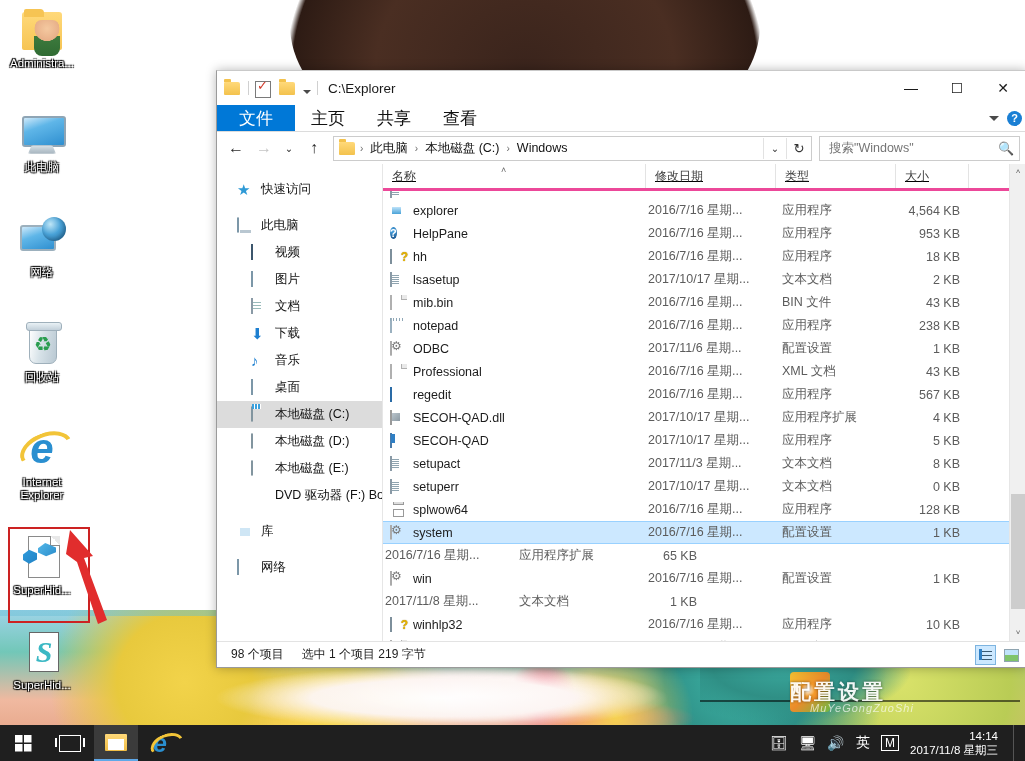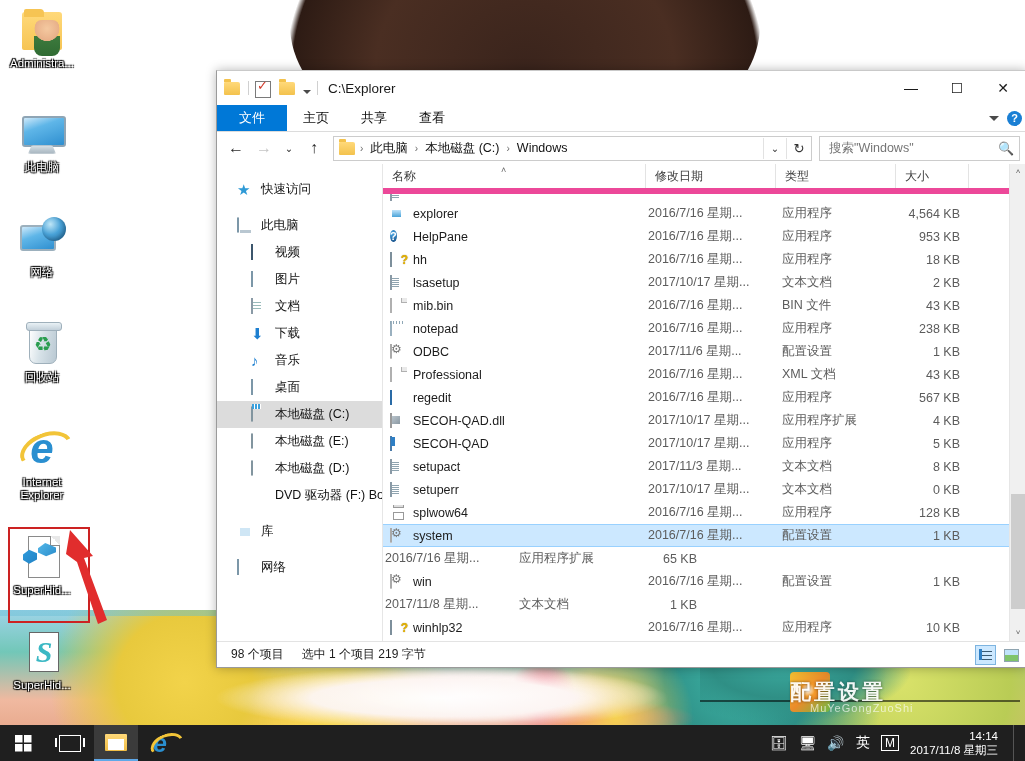--- a/index.html
+++ b/index.html
@@ -78,20 +78,21 @@
     border-radius:50%;
     background: radial-gradient(circle at 40% 40%, #fff 0%, #f59c2d 40%, #e0731f 100%);
   }
   .watermark-line {
     position:absolute; left:700px; top:700px; width:320px; height:2px;
     background: rgba(0,0,0,.55);
   }
   .watermark-sub {
     position:absolute; left:810px; top:702px;
     font-size:11px; color:rgba(255,255,255,.65); letter-spacing:1px;
+    font-style: italic;
   }
 
   
   .desk-icon {
     position: absolute;
     width: 76px;
     text-align: center;
     cursor: default;
   }
   .desk-icon .glyph {
@@ -245,21 +246,21 @@
     width: 46px; height: 34px; display:flex; align-items:center; justify-content:center;
     font-size: 14px; color: #1a1a1a; cursor: default;
   }
 
   .ribbon {
     height: 26px; background: #ffffff; display: flex; align-items: stretch;
     flex: none; position: relative;
   }
   .rtab {
     padding: 0 16px; display:flex; align-items:center;
-    font-size: 13px; color:#111; cursor: default;
+    font-size: 17px; color:#111; cursor: default;
   }
   .rtab.file { background:#0078d7; color:#fff; padding: 0 22px; }
   .ribbon-right { position:absolute; right:4px; top:0; height:26px; display:flex; align-items:center; gap:8px; }
   .chev {
     width:0;height:0;border-left:5px solid transparent;border-right:5px solid transparent;
     border-top:5px solid #4a4a4a;
   }
   .help-ic {
     width:15px;height:15px;border-radius:50%;background:#1a7fd4;color:#fff;
     font-size:11px;font-weight:bold;text-align:center;line-height:15px;
@@ -362,22 +363,23 @@
   }
   .ni-lib:after { content:""; position:absolute; left:3px; top:4px; width:10px;height:8px;background:#cfe6f5; }
   .ni-netw {
     width:16px;height:11px;background:linear-gradient(160deg,#cfe9fa,#4aa3d8);
     border:1px solid #7c97a8; margin-top:2px; transform: skewX(-8deg);
   }
 
   .filepane { flex:1; display:flex; flex-direction:column; min-width:0; position:relative; }
   .colhead {
     height: 24px; display:flex; align-items:center; flex:none;
-    border-bottom:6px solid #ec4899; background:#fff;
+    border-bottom:3px solid #ec4899; background:#fff;
     position: relative;
+    text-decoration: underline;
   }
   .col {
     font-size:12px; color:#3b3b3b; padding-left:9px;
     height:24px; line-height:24px; box-sizing:border-box;
     border-right:1px solid #e3e3e3; cursor:default;
     overflow:hidden; white-space:nowrap;
   }
   .col.c-name { width: 263px; }
   .col.c-date { width: 130px; }
   .col.c-type { width: 120px; }
@@ -686,25 +688,25 @@
         <div class="nav-item indent">
           <span class="ni-ic"><span class="ni-desk"></span></span>
           <span>桌面</span>
         </div>
         <div class="nav-item indent sel">
           <span class="ni-ic"><span class="ni-hdd sys"></span></span>
           <span>本地磁盘 (C:)</span>
         </div>
         <div class="nav-item indent">
           <span class="ni-ic"><span class="ni-hdd"></span></span>
-          <span>本地磁盘 (E:)</span>
+          <span>本地磁盘 (D:)</span>
         </div>
         <div class="nav-item indent">
           <span class="ni-ic"><span class="ni-hdd"></span></span>
-          <span>本地磁盘 (D:)</span>
+          <span>本地磁盘 (E:)</span>
         </div>
         <div class="nav-item indent">
           <span class="ni-ic"><span class="ni-dvd"></span></span>
           <span>DVD 驱动器 (F:) Bo</span>
         </div>
         <div class="nav-spacer"></div>
 
         <div class="nav-item">
           <span class="ni-ic"><span class="ni-lib"></span></span>
           <span>库</span>

